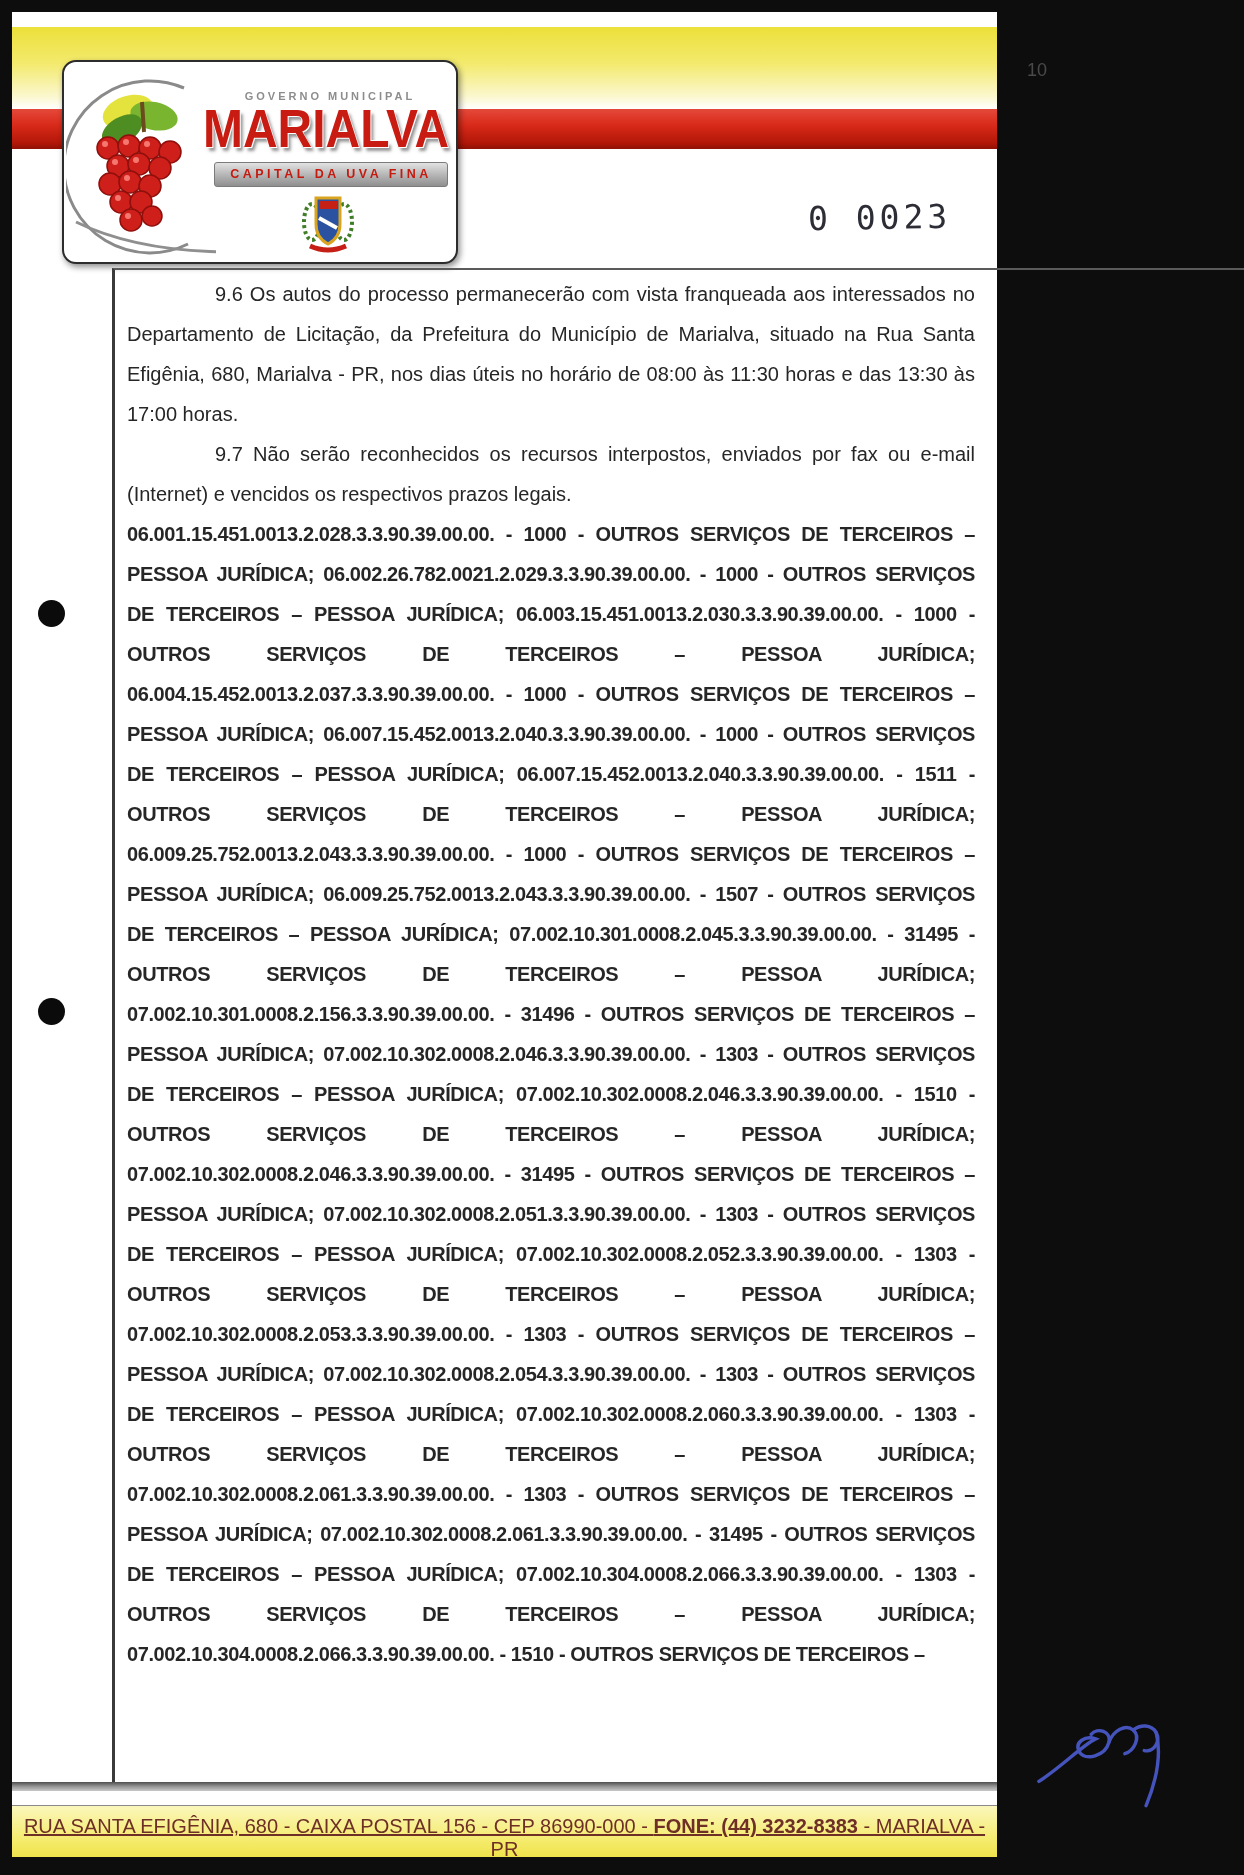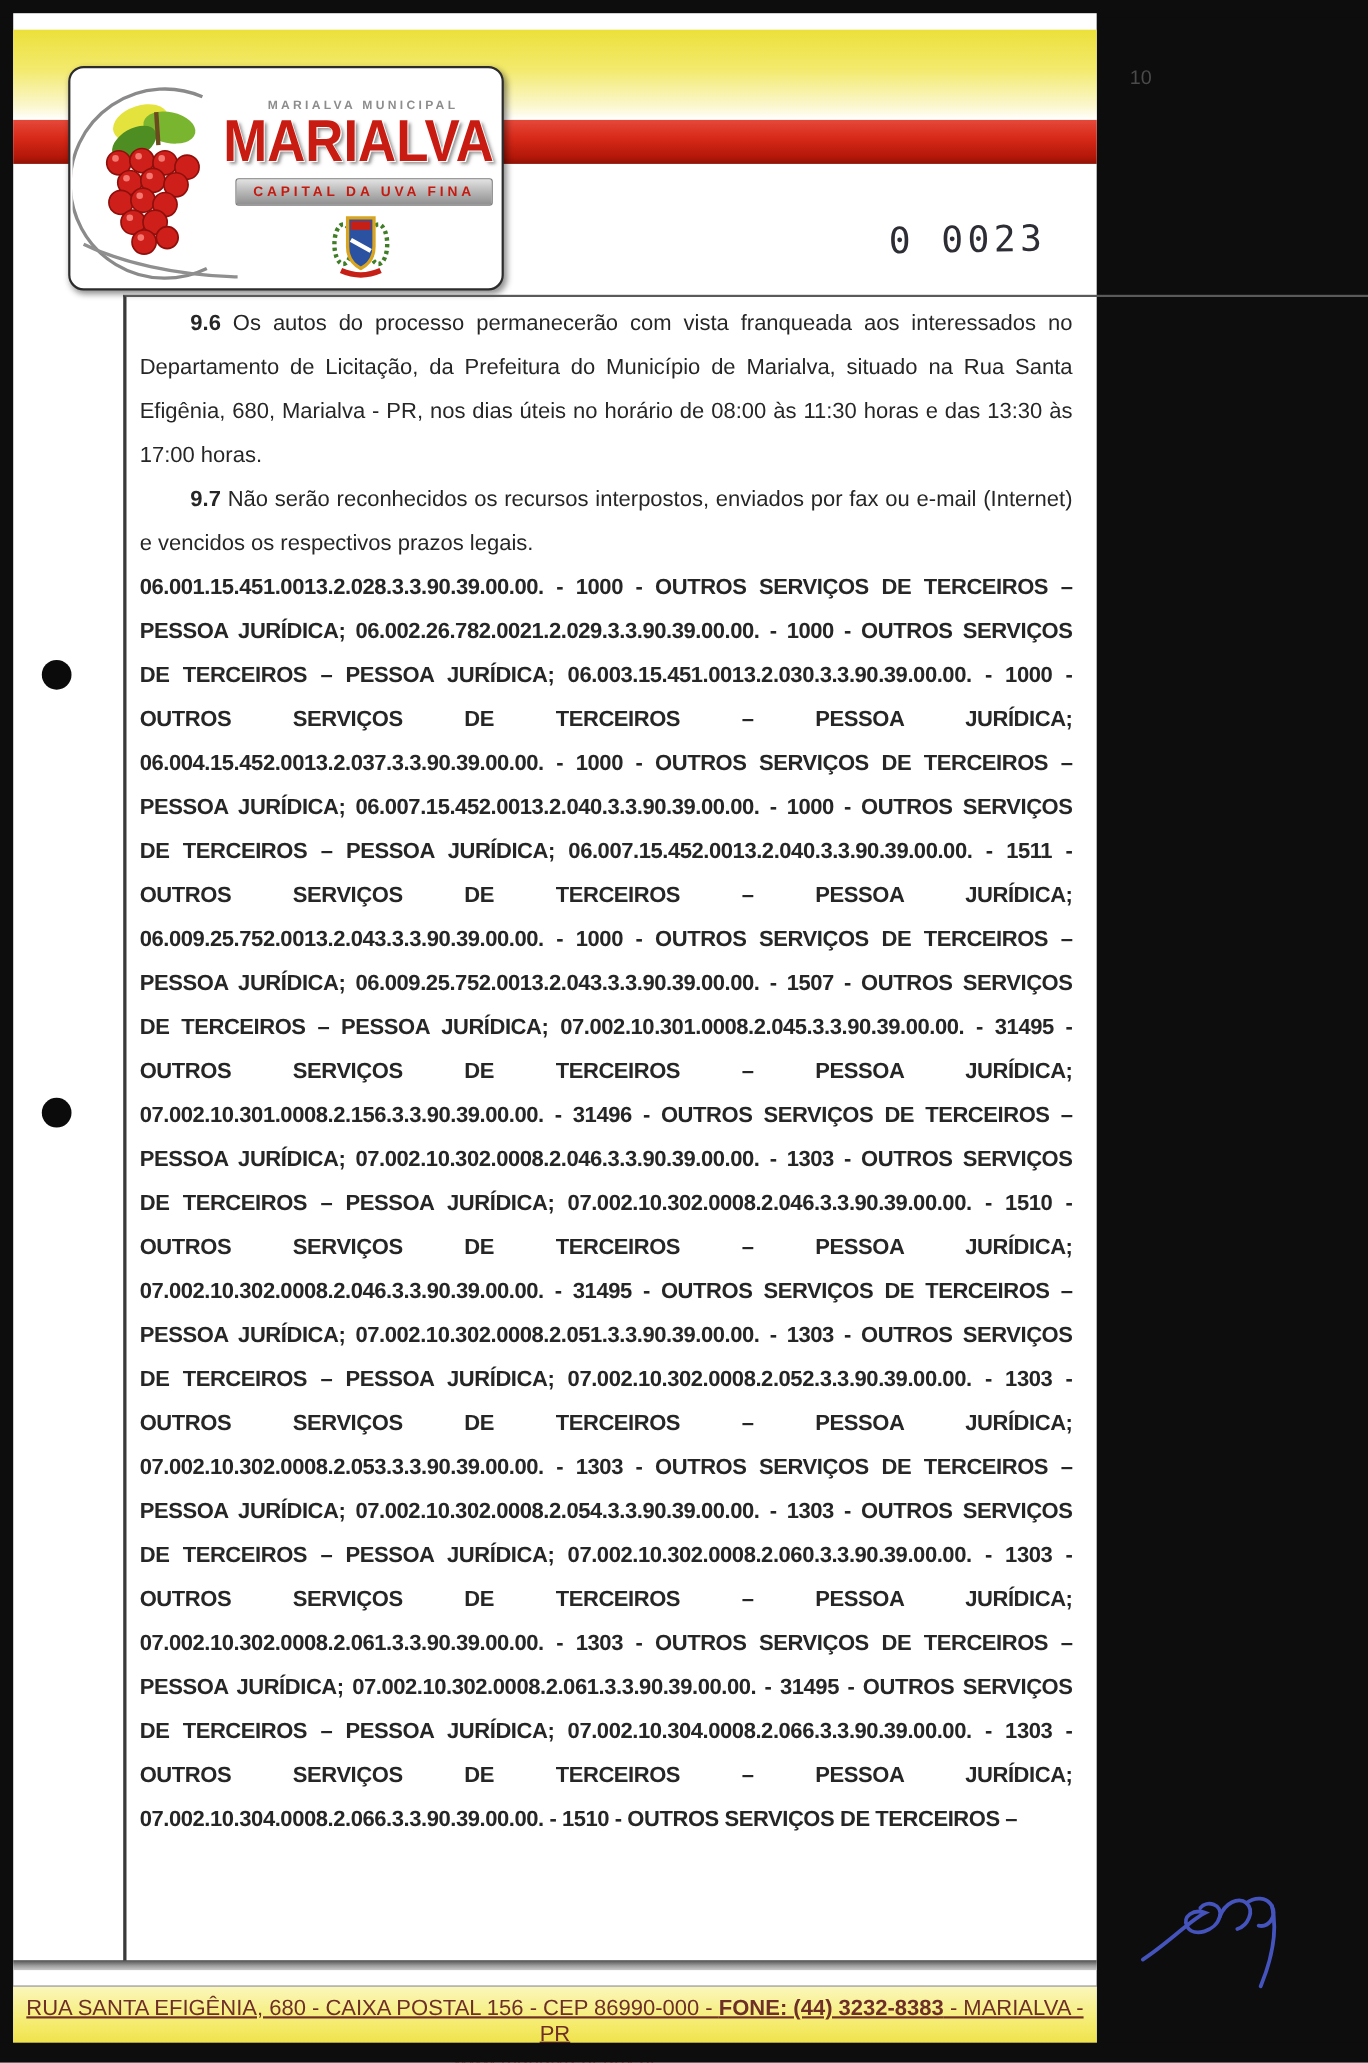--- a/index.html
+++ b/index.html
@@ -26,21 +26,21 @@
     font-size:12.5px;font-weight:700;letter-spacing:3.5px;color:#c41a10;}
   .stamp{position:absolute;left:796px;top:186px;font-family:"DejaVu Sans Mono",monospace;
     font-size:33px;letter-spacing:4px;color:#2d2d36;transform:rotate(-1deg);}
   
   .textbox{position:absolute;left:100px;top:256px;width:1136px;height:1516px;
     border-top:2px solid #5a5a5a;border-left:3px solid #3a3a3a;box-sizing:border-box;
     padding:4px 0 0 12px;}
   .doc{width:848px;color:#262626;font-size:20px;line-height:40px;text-align:justify;}
   .doc p{margin:0;}
   .indent{text-indent:46px;}
-  .pnum{font-weight:bold;}
+  .pnum{font-weight:normal;margin-left:42px;}
   .heading{margin-top:38px !important;margin-bottom:2px !important;font-weight:bold;font-size:20.5px;}
   .heading .hnum{display:inline-block;width:62px;font-weight:bold;}
   .clause-intro{text-align:justify;text-align-last:justify;}
   .codes{font-weight:bold;letter-spacing:-0.4px;}
   
   .punch{position:absolute;width:27px;height:27px;border-radius:50%;background:#0b0b0b;}
   
   .signature{position:absolute;left:1018px;top:1698px;width:180px;height:108px;z-index:5;}
   
   .footer-sep{position:absolute;left:0;top:1770px;width:100%;height:9px;
@@ -97,21 +97,21 @@
           <circle cx="81" cy="72" r="3"></circle>
         <circle cx="49" cy="90" r="3"></circle>
           <circle cx="70" cy="88" r="3"></circle>
           <circle cx="61" cy="106" r="3"></circle>
         <circle cx="52" cy="126" r="3"></circle>
           <circle cx="62" cy="144" r="3"></circle>
       </g>
 
       <path d="M10,150 C80,184 200,192 300,158 S380,118 392,104" fill="none" stroke="#8f8f8f" stroke-width="3"></path>
     </svg>
-    <div class="logo-governo">MARIALVA MUNICIPAL</div>
+    <div class="logo-governo">GOVERNO MUNICIPAL</div>
     <div class="logo-name">MARIALVA</div>
     <div class="logo-banner">CAPITAL DA UVA FINA</div>
     <svg style="position:absolute;left:236px;top:126px;" width="56" height="68" viewBox="0 0 56 68">
       <ellipse cx="12" cy="34" rx="8" ry="18" fill="none" stroke="#3f7d27" stroke-width="4" stroke-dasharray="3 3"></ellipse>
       <ellipse cx="44" cy="34" rx="8" ry="18" fill="none" stroke="#3f7d27" stroke-width="4" stroke-dasharray="3 3"></ellipse>
       <path d="M16,10 h24 v26 q0,14 -12,20 q-12,-6 -12,-20 Z" fill="#2a52a0" stroke="#d9a520" stroke-width="3"></path>
       <rect x="19" y="13" width="18" height="8" fill="#c62016"></rect>
       <path d="M19,30 L37,40" stroke="#ffffff" stroke-width="4"></path>
       <path d="M10,58 Q28,66 46,58" fill="none" stroke="#c62016" stroke-width="5"></path>
     </svg>

